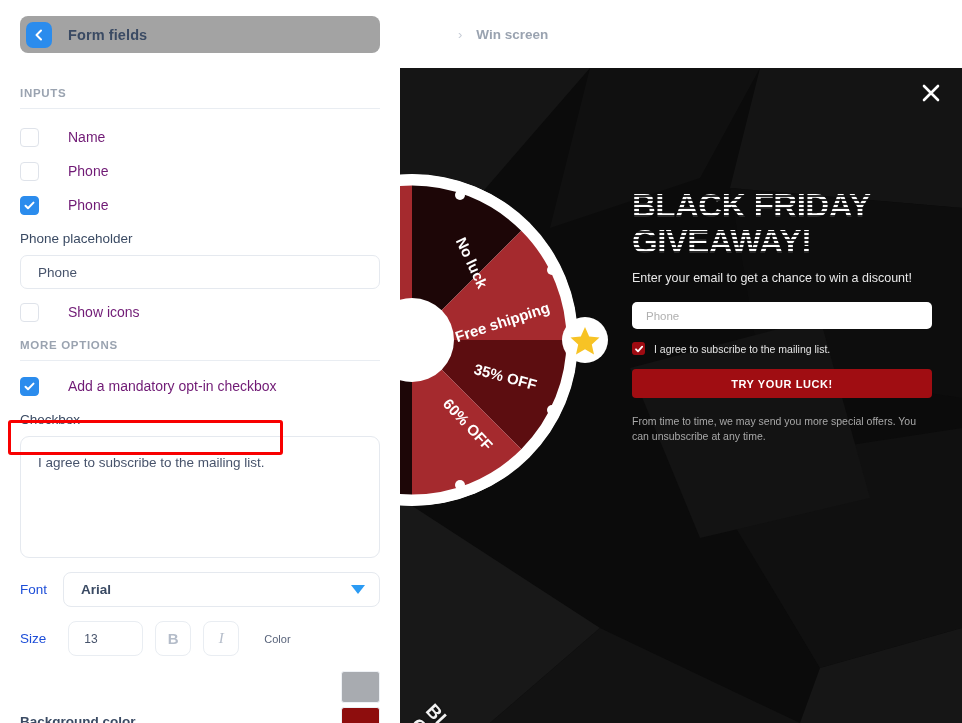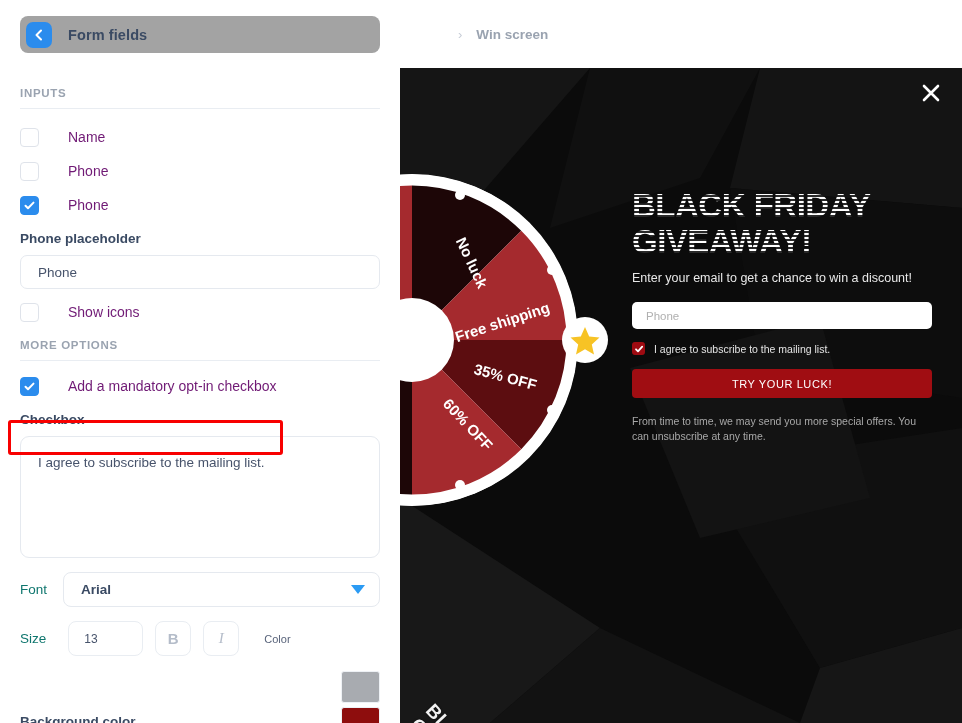--- a/index.html
+++ b/index.html
@@ -45,21 +45,21 @@
     width: 19px; height: 19px; border-radius: 4px;
     border: 1px solid #dfe3ea; background: #fff;
     flex: 0 0 19px; display: flex; align-items: center; justify-content: center;
   }
   .cb.on { background: #2b8ced; border-color: #2b8ced; }
   .cb svg { display: none; }
   .cb.on svg { display: block; }
   .check-label { font-size: 14px; color: #701a75; margin-left: 29px; }
 
   .field-label {
-    font-size: 13.5px; font-weight: bold; color: #3a4a63;
+    font-size: 13.5px; font-weight: normal; color: #3a4a63;
     padding: 0 20px; margin-top: 9px;
   }
   .text-input {
     margin: 9px 20px 0 20px; height: 34px;
     border: 1px solid #e5e9ef; border-radius: 7px;
     display: flex; align-items: center; padding-left: 17px;
     font-size: 13.5px; color: #47536b; background: #fff;
   }
   .textarea {
     margin: 9px 20px 0 20px; height: 122px;
@@ -69,21 +69,21 @@
   }
 
   .highlight-box {
     position: absolute; left: 8px; top: 420px;
     width: 275px; height: 35px;
     border: 3px solid #f80000; border-radius: 3px;
     pointer-events: none; z-index: 5;
   }
 
   .row { display: flex; align-items: center; padding: 0 20px; margin-top: 14px; }
-  .row-lbl { font-size: 13.5px; color: #0f766e; }
+  .row-lbl { font-size: 13.5px; color: #1d4ed8; }
   .select {
     flex: 1; height: 35px; margin-left: 16px;
     border: 1px solid #e5e9ef; border-radius: 8px;
     display: flex; align-items: center; padding: 0 14px 0 17px;
     font-size: 13.5px; font-weight: bold; color: #3a4a63; background: #fff;
     cursor: pointer;
   }
   .select .sel-val { flex: 1; }
   .caret {
     width: 0; height: 0;
@@ -184,21 +184,21 @@
   }
   .pv-check { display: flex; align-items: center; margin-top: 13px; }
   .pv-cb {
     width: 13px; height: 13px; border-radius: 3px; background: #9e0b12;
     display: flex; align-items: center; justify-content: center; flex: 0 0 13px;
   }
   .pv-check-lbl { font-size: 10.5px; color: #e4e4e4; margin-left: 9px; }
   .pv-btn {
     margin-top: 14px; height: 29px; background: #a00d12; border-radius: 4px;
     display: flex; align-items: center; justify-content: center;
-    font-size: 11px; font-weight: normal; color: #fff; letter-spacing: .6px;
+    font-size: 11px; font-weight: bold; color: #fff; letter-spacing: .6px;
     cursor: pointer;
   }
   .pv-fine {
     margin-top: 16px; font-size: 10.5px; color: #a8a8a8; line-height: 1.45;
   }
 </style>
 </head>
 <body>
 
 <div class="app">

